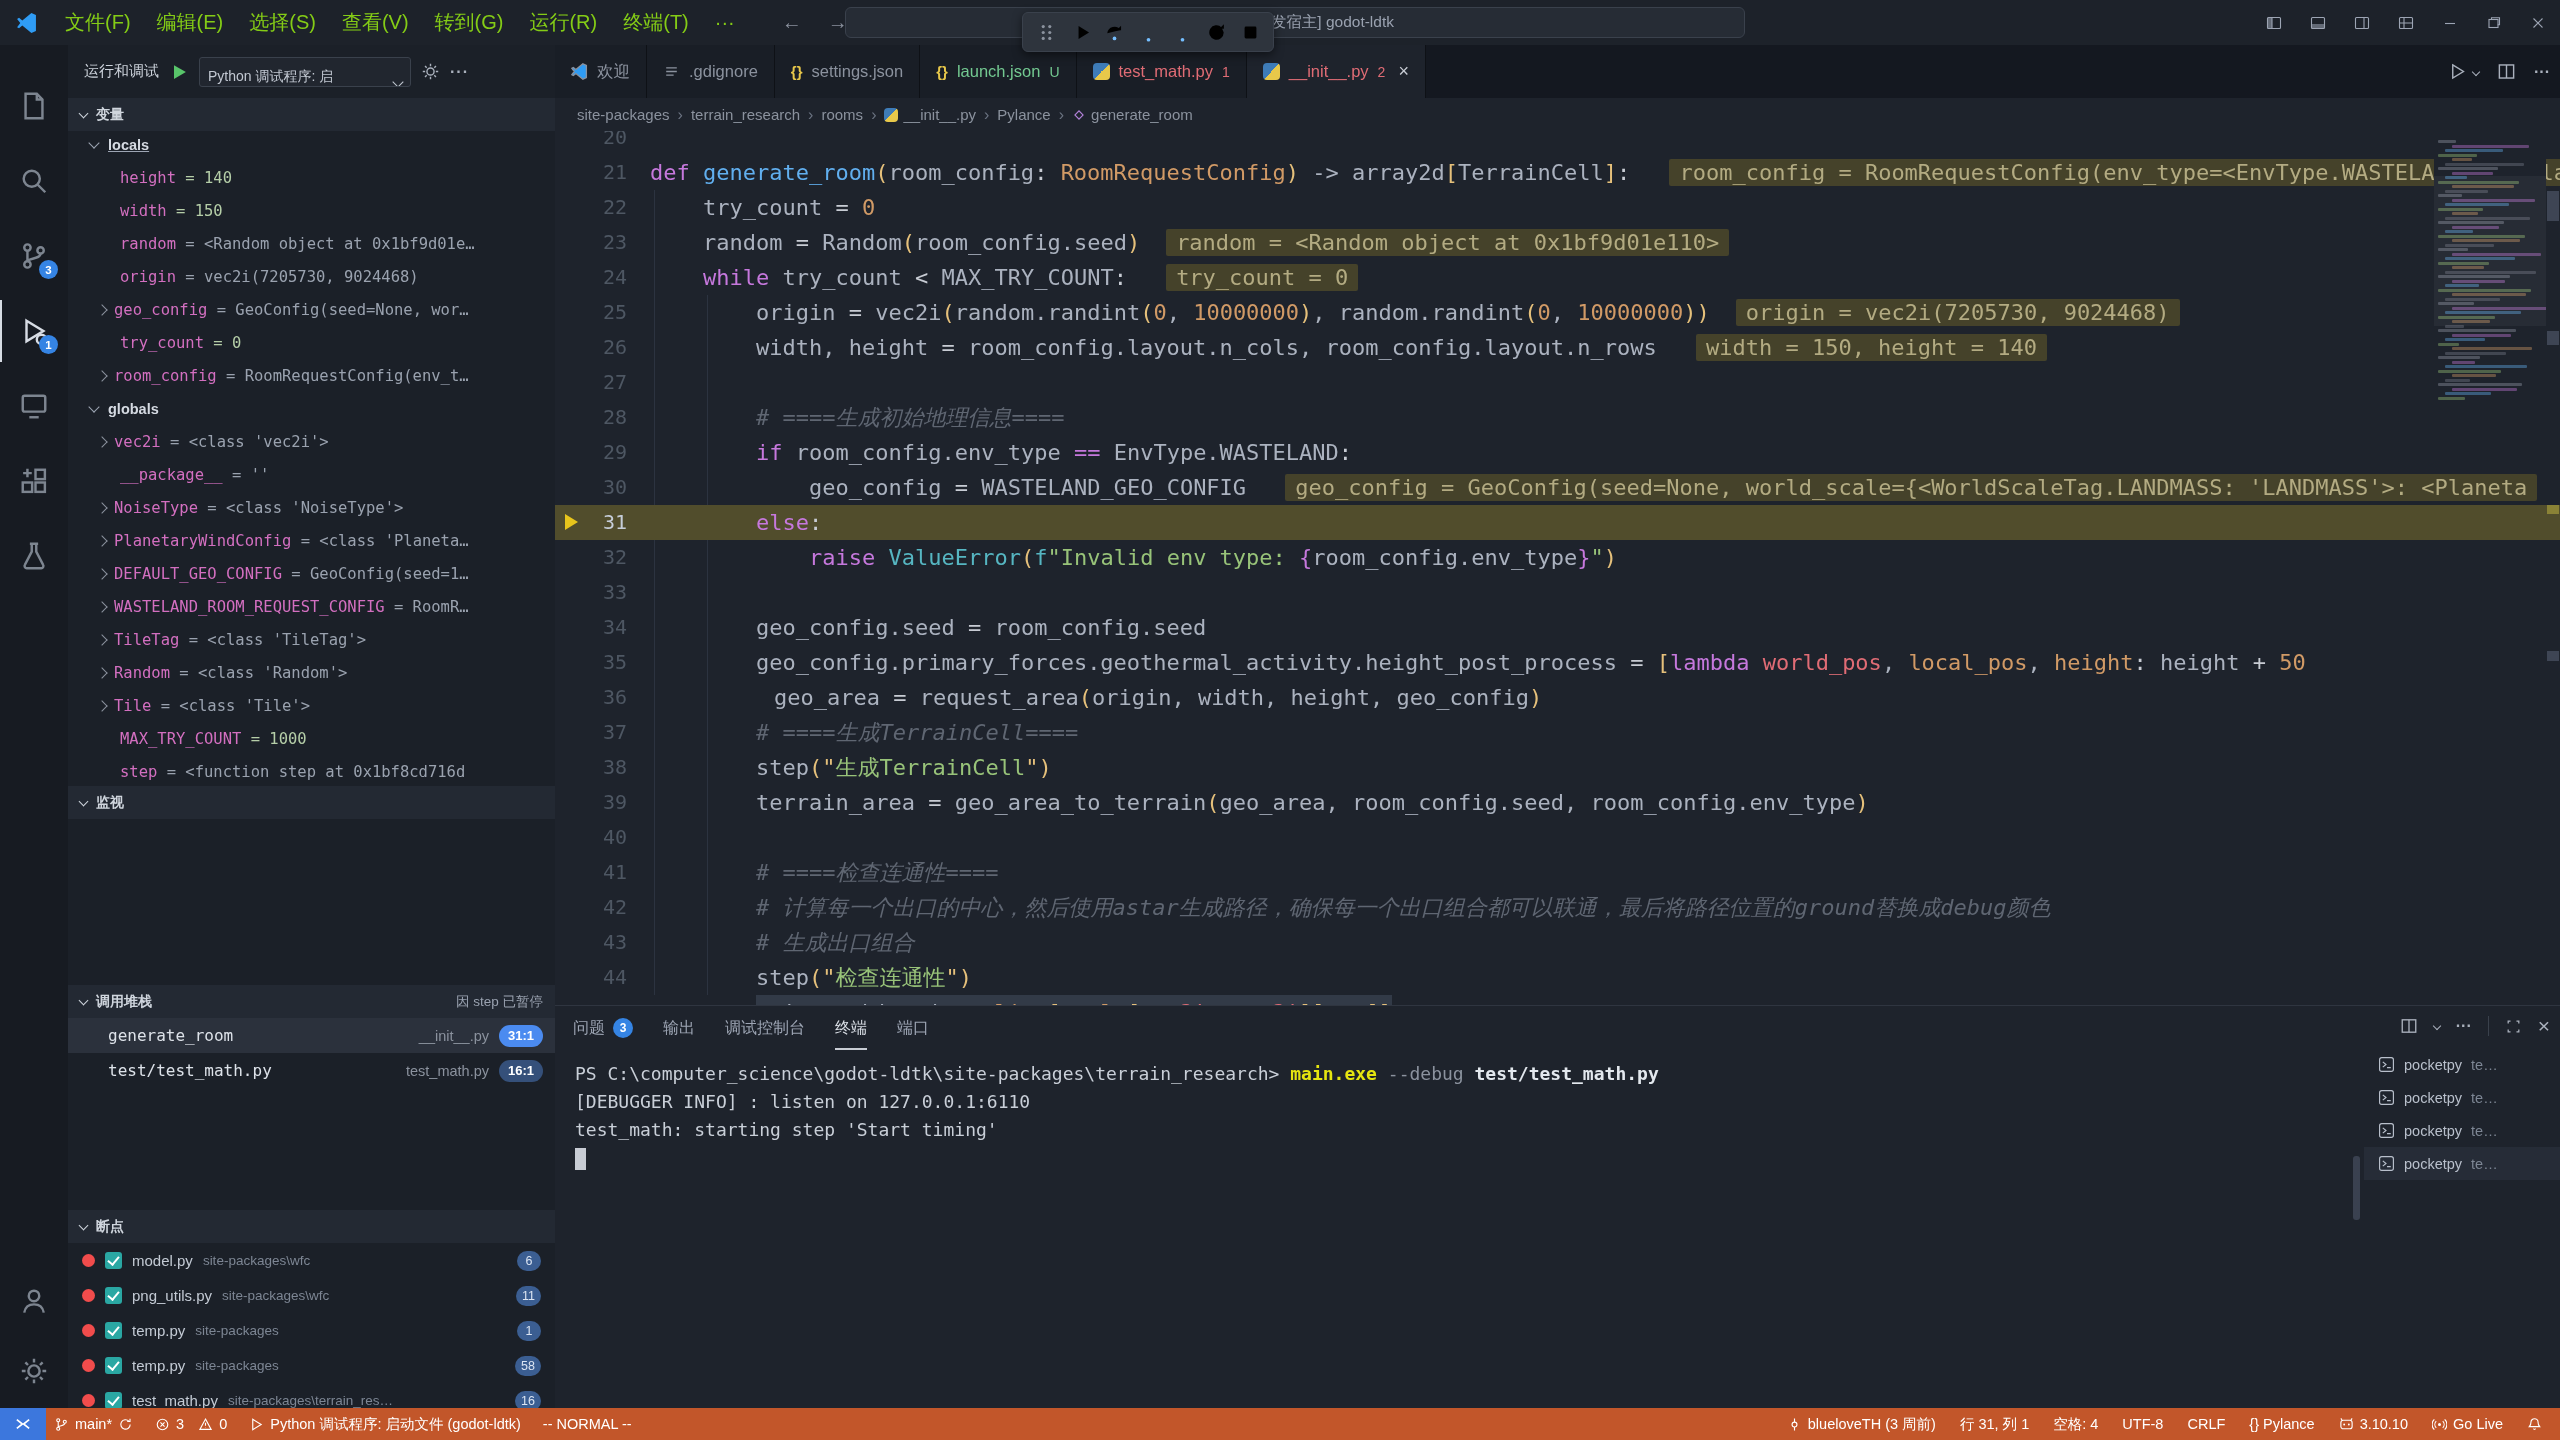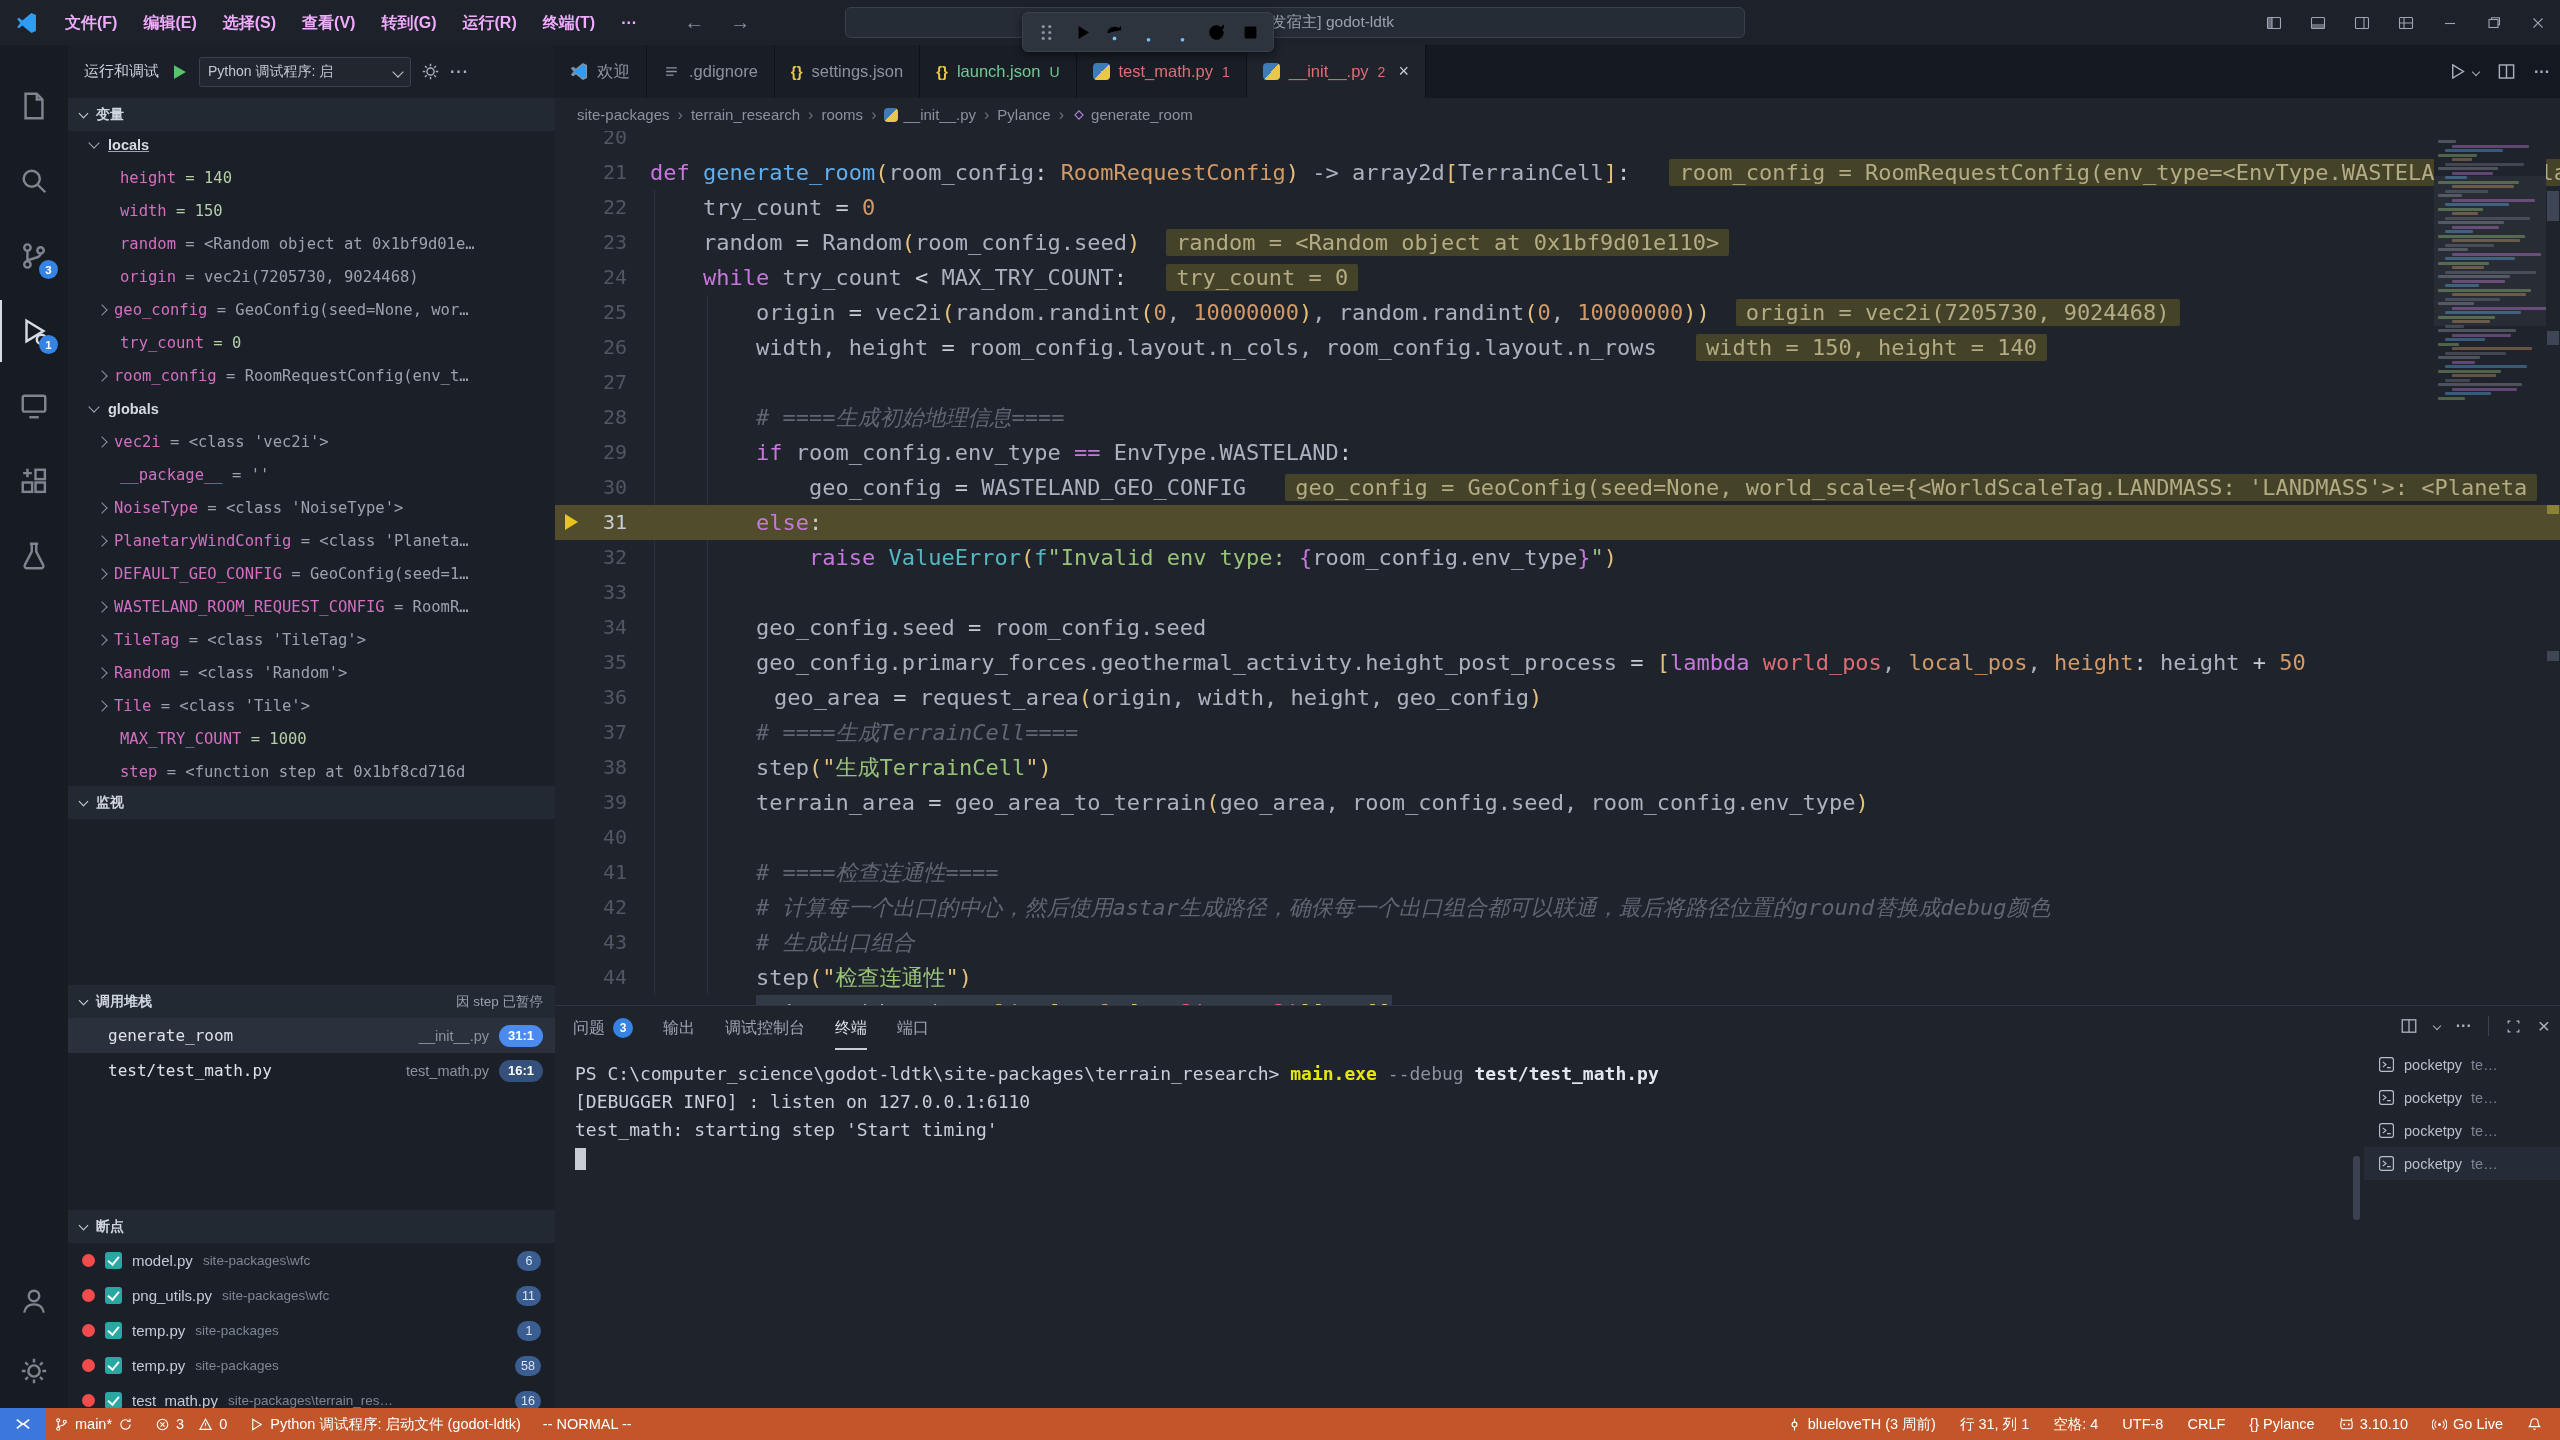--- a/index.html
+++ b/index.html
@@ -8,21 +8,21 @@
   body { position:relative; color:#9da5b4; }
   .abs { position:absolute; }
   svg { display:block; }
   .ico { display:inline-flex; align-items:center; justify-content:center; }
   .ico svg { stroke:currentColor; fill:none; stroke-width:1.2; }
 
   
   #titlebar { left:0; top:0; width:2560px; height:45px; background:#1d222a; display:flex; align-items:center; }
   #vslogo { margin-left:16px; width:22px; height:22px; }
   #menus { display:flex; margin-left:14px; }
-  .menu-item { padding:0 13px; font-size:16px; color:#f0abfc; line-height:45px; cursor:default;font-weight:bold; }
+  .menu-item { padding:0 13px; font-size:20px; color:#84cc16; line-height:45px; cursor:default; }
   #nav-arrows { display:flex; gap:26px; margin-left:34px; font-size:20px; color:#8b929e; }
   #search-pill { left:845px; top:7px; width:900px; height:31px; background:#262c35; border:1px solid #3a414c;
     border-radius:6px; display:flex; align-items:center; justify-content:center; gap:8px; color:#9aa2b0; font-size:15.5px; }
   #window-icons { position:absolute; right:0; top:0; height:45px; display:flex; }
   .win-ico { width:44px; height:45px; display:flex; align-items:center; justify-content:center; color:#9da5b4; }
   .win-ico svg { stroke:currentColor; fill:none; stroke-width:1.1; }
 
   
   #debug-toolbar { left:1022px; top:12px; height:40px; background:#2e343d; border:1px solid #3a414c; border-radius:6px;
     display:flex; align-items:center; padding:0 6px; box-shadow:0 3px 10px rgba(0,0,0,.5); z-index:40; }
@@ -36,21 +36,21 @@
   .act-item.active { color:#d7dce4; box-shadow:inset 2px 0 0 #d7dce4; }
   .act-item svg { width:30px; height:30px; stroke-width:1.3; }
   .act-badge { position:absolute; right:10px; bottom:8px; min-width:19px; height:19px; border-radius:10px; background:#3584e4;
     color:#fff; font-size:11.5px; display:flex; align-items:center; justify-content:center; padding:0 4px; font-weight:bold; }
 
   
   #runcontrols { left:68px; top:45px; width:487px; height:53px; background:#1b2028; display:flex; align-items:center; gap:10px; padding-left:16px; }
   #rc-label { font-size:15px; color:#ccd2db; white-space:nowrap; }
   #rc-play { color:#58c46a; }
   #rc-select { width:212px; height:30px; border:1px solid #3a414c; background:#21262f; border-radius:3px; color:#c2c8d2;
-    font-size:14px; display:flex; align-items:center; padding:0 8px; gap:6px; overflow:hidden; white-space:nowrap; }
+    font-size:14px; display:flex; align-items:flex-end; padding:0 8px; gap:6px; overflow:hidden; white-space:nowrap; }
   .chev { width:8px; height:8px; border-right:1.6px solid currentColor; border-bottom:1.6px solid currentColor; transform:rotate(45deg); flex:none; }
   .chev.right { transform:rotate(-45deg); }
   #tabstrip { left:555px; top:45px; right:0; height:53px; background:#141820; display:flex; position:absolute; }
   .tab { height:53px; display:flex; align-items:center; gap:9px; padding:0 16px; background:#191e26; border-right:1px solid #0e1116;
     font-size:16.5px; color:#8b929e; white-space:nowrap; }
   .tab.active { background:#1e232c; color:#c8ccd4; }
   .tab .suffix { font-size:14px; }
   .tab.green, .tab.green .suffix { color:#73c991; }
   .tab.red, .tab.red .suffix { color:#e06c75; }
   .tab .close { color:#c8ccd4; font-size:18px; margin-left:4px; }

